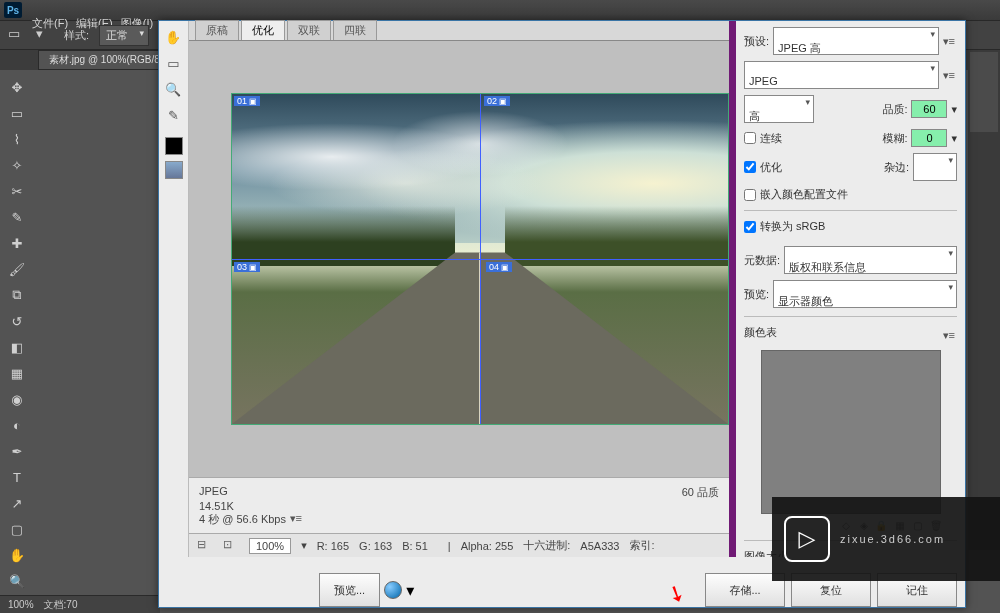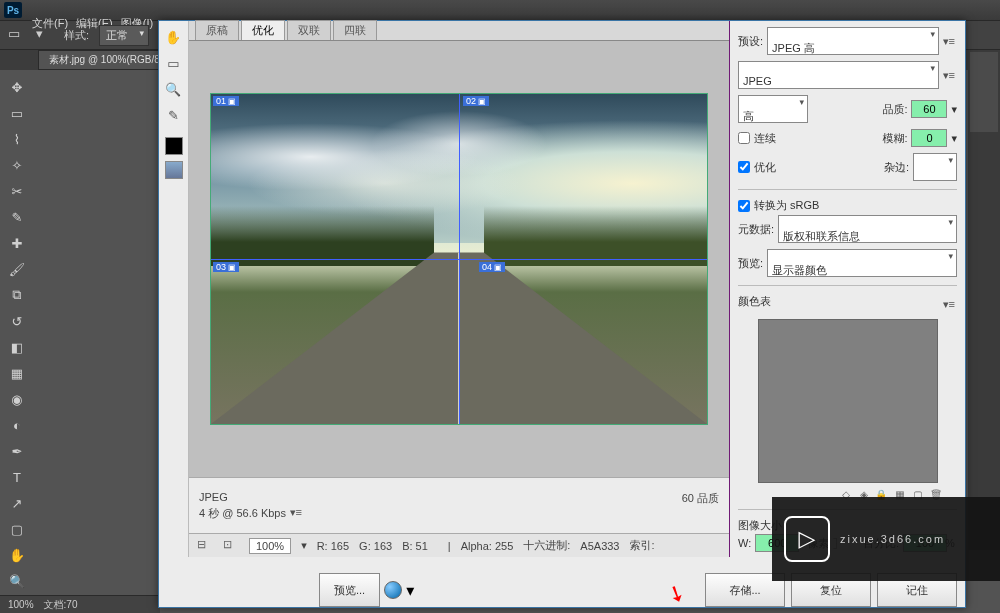--- a/index.html
+++ b/index.html
@@ -38,21 +38,21 @@
 .dlg-left-tools { width: 30px; background: #ececec; display: flex; flex-direction: column; align-items: center; gap: 6px; padding-top: 6px; border-right: 1px solid #bbb; }
 .dlg-left-tools .t { width: 20px; height: 20px; color: #555; font-size: 13px; display: flex; align-items: center; justify-content: center; cursor: pointer; }
 .dlg-left-tools .swb { width: 18px; height: 18px; background: #000; border: 1px solid #888; margin-top: 6px; }
 .dlg-left-tools .swb2 { width: 18px; height: 18px; background: linear-gradient(#88aacc,#667799); border: 1px solid #888; }
 
 .preview-col { flex: 1; display: flex; flex-direction: column; }
 .view-tabs { height: 20px; background: #d8d8d8; display: flex; align-items: flex-end; gap: 2px; padding-left: 6px; border-bottom: 1px solid #888; }
 .view-tabs .vt { font-size: 11px; padding: 2px 10px; background: #d0d0d0; border: 1px solid #999; border-bottom: none; color: #555; cursor: pointer; }
 .view-tabs .vt.active { background: #eee; color: #000; }
 
-.preview-area { flex: 1; background: #bfbfbf; position: relative; overflow: hidden; display: flex; align-items: center; justify-content: center; }
+.preview-area { flex: 1; background: #bfbfbf; position: relative; overflow: hidden; display: flex; align-items: center; justify-content: flex-end; }
 .img-frame { width: 498px; height: 332px; border: 1px solid #4a7; position: relative; background: linear-gradient(to bottom, #3b5668 0%, #86a6b7 28%, #d9e6d4 42%, #e8edd2 48%, #5a6e45 60%, #777460 100%); overflow: hidden; }
 .sky { position: absolute; inset: 0 0 55% 0; background: radial-gradient(ellipse at 85% 60%, #f6f2d0 0%, #cde0d6 25%, transparent 50%), linear-gradient(#2f4a5b,#6e8fa0 50%,#b5ccc6); }
 .clouds { position: absolute; top: 10px; left: 0; right: 0; height: 40%; background: radial-gradient(ellipse at 20% 40%, rgba(255,255,255,.85) 0%, transparent 30%), radial-gradient(ellipse at 50% 30%, rgba(255,255,255,.7) 0%, transparent 25%), radial-gradient(ellipse at 35% 60%, rgba(230,235,225,.8) 0%, transparent 30%); }
 .road { position: absolute; bottom: 0; left: 0; right: 0; height: 52%; background: #6b6a5e; clip-path: polygon(0 100%, 100% 100%, 55% 0, 45% 0); }
 .road::after { content: ""; position: absolute; left: 50%; top: 0; width: 2px; height: 100%; background: #d8d4c0; transform: translateX(-50%); }
 .trees-l { position: absolute; left: 0; bottom: 48%; width: 45%; height: 18%; background: linear-gradient(transparent, #2d4020 60%); }
 .trees-r { position: absolute; right: 0; bottom: 48%; width: 45%; height: 18%; background: linear-gradient(transparent, #3d5028 60%); }
 
 .slice-v { position: absolute; top: 0; bottom: 0; left: 50%; width: 1px; background: #4060ff; }
 .slice-h { position: absolute; left: 0; right: 0; top: 50%; height: 1px; background: #4060ff; }
@@ -60,21 +60,21 @@
 .slice-lbl::after { content: "▣"; font-size: 8px; }
 
 .preview-info { height: 56px; background: #ececec; border-top: 1px solid #aaa; padding: 4px 10px; font-size: 11px; color: #444; display: flex; flex-direction: column; justify-content: center; }
 .preview-info .row2 { display: flex; justify-content: space-between; }
 
 .readout-bar { height: 24px; background: #e4e4e4; border-top: 1px solid #aaa; display: flex; align-items: center; padding: 0 8px; gap: 10px; font-size: 11px; color: #444; }
 .readout-bar .tb2 { width: 16px; height: 16px; font-size: 11px; color: #666; }
 .readout-bar .zoombox { border: 1px solid #999; background: #fff; padding: 1px 6px; }
 
 
-.settings { width: 236px; background: #ececec; border-left: 1px solid #701a75; padding: 6px 8px; font-size: 11px; color: #333; overflow: hidden; }
+.settings { width: 236px; background: #ececec; border-left: 7px solid #701a75; padding: 6px 8px; font-size: 11px; color: #333; overflow: hidden; }
 .settings .frow { display: flex; align-items: center; gap: 4px; margin-bottom: 6px; }
 .settings label { white-space: nowrap; }
 .sel { flex: 1; border: 1px solid #888; background: #fff; height: 18px; font-size: 11px; padding: 13px 4px; position: relative; }
 .sel::after { content: "▾"; position: absolute; right: 3px; top: 1px; font-size: 9px; color: #555; }
 .numin { width: 36px; border: 1px solid #888; background: #86efac; height: 18px; font-size: 11px; padding: 0 3px; text-align: center; }
 .chk { display: flex; align-items: center; gap: 4px; }
 .chk input { width: 12px; height: 12px; }
 .sep { border-top: 1px solid #bbb; margin: 8px 0; }
 .color-table-box { width: 180px; height: 164px; background: #808080; border: 1px solid #666; margin: 4px auto; }
 .ct-icons { display: flex; justify-content: flex-end; gap: 4px; margin-top: 2px; padding-right: 14px; }
@@ -186,29 +186,30 @@
           <div class="sky"></div>
           <div class="clouds"></div>
           <div class="trees-l"></div>
           <div class="trees-r"></div>
           <div class="road"></div>
           <div class="slice-v"></div>
           <div class="slice-h"></div>
           <div class="slice-lbl" style="left:2px;top:2px">01</div>
           <div class="slice-lbl" style="left:252px;top:2px">02</div>
           <div class="slice-lbl" style="left:2px;top:168px">03</div>
-          <div class="slice-lbl" style="left:268px;top:168px">04</div>
+          <div class="slice-lbl" style="left:254px;top:168px">04</div>
         </div>
       </div>
 
       <div class="preview-info">
         <div class="row2">
           <span>JPEG</span>
           <span>60 品质</span>
         </div>
+        <span>14.51K</span>
         <div style="display:flex;align-items:flex-start;gap:4px">
           <span>4 秒 @ 56.6 Kbps</span>
           <span class="flyout-ic">▾≡</span>
         </div>
       </div>
 
       <div class="readout-bar">
         <span class="tb2">⊟</span>
         <span class="tb2">⊡</span>
         <span class="zoombox">100%</span>
@@ -253,23 +254,29 @@
       </div>
       <div class="frow">
         <div class="chk">
             <input type="checkbox" checked="" style="">
             <label>优化</label>
           </div>
         <span style="flex:1"></span>
         <label>杂边:</label>
         <div class="sel" style="width:44px;flex:none;background:#fff"></div>
       </div>
+      <div class="frow">
+        <div class="chk">
+            <input type="checkbox" style="">
+            <label>嵌入颜色配置文件</label>
+          </div>
+      </div>
 
       <div class="sep"></div>
-      <div class="chk" style="margin-bottom:2px">
+      <div class="chk" style="margin-bottom:12px">
           <input type="checkbox" checked="" style="">
           <label>转换为 sRGB</label>
         </div>
       <div class="frow">
         <label>元数据:</label>
         <div class="sel">版权和联系信息</div>
       </div>
       <div class="frow">
         <label>预览:</label>
         <div class="sel">显示器颜色</div>

